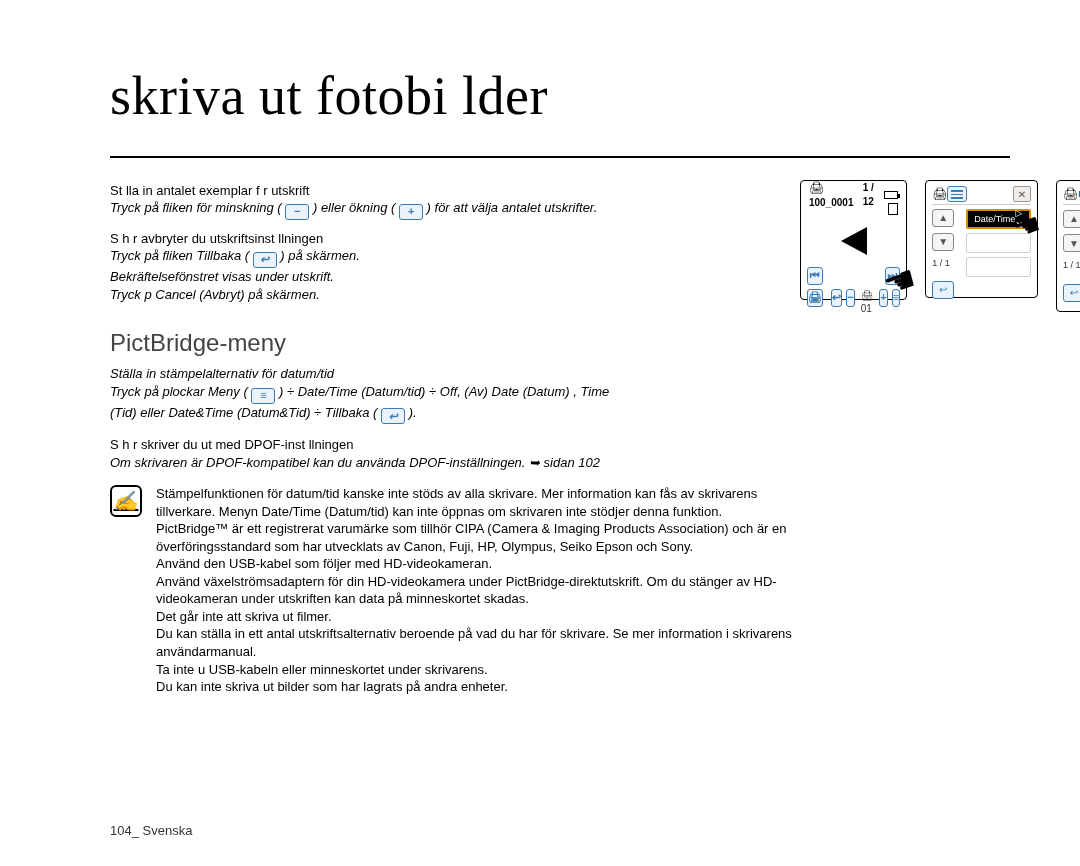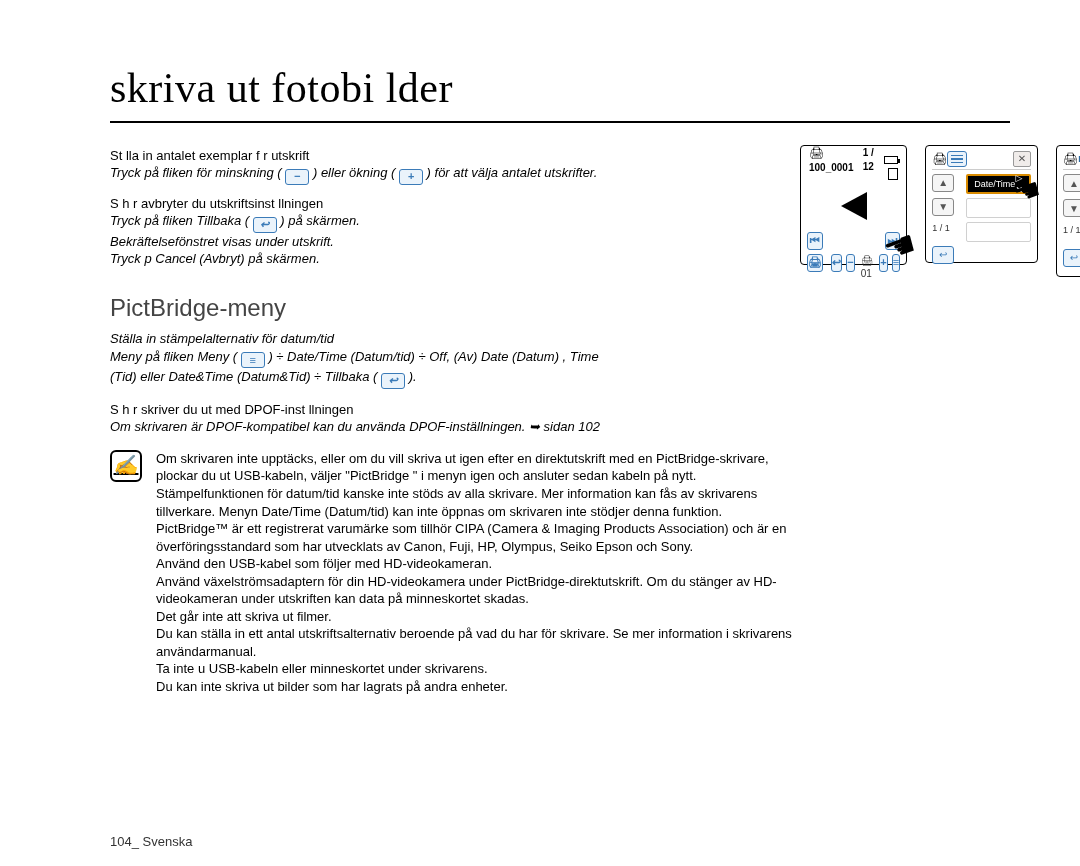--- a/index.html
+++ b/index.html
@@ -9,24 +9,24 @@
     color: #000;
     background: #fff;
     width: 1080px;
     height: 866px;
     padding: 60px 70px 30px 110px;
     position: relative;
     line-height: 1.35;
   }
   .title {
     font-family: "Times New Roman", serif;
-    font-size: 42px;
+    font-size: 54px;
     letter-spacing: 0.5px;
     border-bottom: 2px solid #000;
-    padding-bottom: 4px;
+    padding-bottom: 23px;
     margin-bottom: 22px;
     font-weight: 400;
   }
   .main-columns {
     display: flex;
   }
   .text-col {
     flex: 1 1 auto;
     max-width: 700px;
   }
@@ -218,21 +218,21 @@
   }
   .hand3 {
     position: absolute;
     right: -4px;
     top: 26px;
     font-size: 30px;
     transform: rotate(-20deg);
   }
   .footer {
     position: absolute;
-    bottom: 15px;
+    bottom: 26px;
     left: 110px;
     font-size: 13px;
     color: #333;
   }
   .menu-icon-top {
     width: 20px; height: 16px;
     border: 1.2px solid #3b7bb8;
     background: #eaf3fb;
     border-radius: 3px;
     display: flex; flex-direction: column;
@@ -272,35 +272,34 @@
       <span class="icon-inline">↩</span>
       <span>) på skärmen.</span>
     </div>
 
     <div class="para">Bekräftelsefönstret visas under utskrift.</div>
     <div class="para">Tryck p   Cancel (Avbryt)     på skärmen.</div>
 
     <div class="section-sub">PictBridge-meny</div>
     <div class="para">Ställa in stämpelalternativ för datum/tid</div>
     <div class="para">
-      <span>Meny på fliken Meny (</span>
+      <span>Tryck på plockar Meny (</span>
       <span class="icon-inline">≡</span>
       <span>) ÷  Date/Time (Datum/tid)    ÷   Off, (Av)  Date (Datum)    , Time</span><br>
       <span>(Tid) eller  Date&amp;Time (Datum&amp;Tid)     ÷  Tillbaka (</span>
       <span class="icon-inline">↩</span>
       <span>).</span>
     </div>
 
     <div class="step-head" style="margin-top:12px">S  h  r skriver du ut med DPOF-inst  llningen</div>
     <div class="para">Om skrivaren är DPOF-kompatibel kan du använda DPOF-inställningen. ➥ sidan 102</div>
 
     <div class="note-box">
       <div class="note-icon">✍</div>
       <div class="note-list">
-        <div class="item">Om skrivaren inte upptäcks, eller om du vill skriva ut igen efter en direktutskrift med en PictBridge-skrivare, plockar du ut USB-kabeln, väljer "PictBridge " i menyn igen och ansluter sedan kabeln på nytt.</div>
         <div class="item">Stämpelfunktionen för datum/tid kanske inte stöds av alla skrivare. Mer information kan fås av skrivarens tillverkare. Menyn  Date/Time (Datum/tid)     kan inte öppnas om skrivaren inte stödjer denna funktion.</div>
         <div class="item">PictBridge™ är ett registrerat varumärke som tillhör CIPA (Camera &amp; Imaging Products Association) och är en överföringsstandard som har utvecklats av Canon, Fuji, HP, Olympus, Seiko Epson och Sony.</div>
         <div class="item">Använd den USB-kabel som följer med HD-videokameran.</div>
         <div class="item">Använd växelströmsadaptern för din HD-videokamera under PictBridge-direktutskrift. Om du stänger av HD-videokameran under utskriften kan data på minneskortet skadas.</div>
         <div class="item">Det går inte att skriva ut filmer.</div>
         <div class="item">Du kan ställa in ett antal utskriftsalternativ beroende på vad du har för skrivare. Se mer information i skrivarens användarmanual.</div>
         <div class="item">Ta inte u USB-kabeln eller minneskortet under skrivarens.</div>
         <div class="item">Du kan inte skriva ut bilder som har lagrats på andra enheter.</div>
       </div>
     </div>

